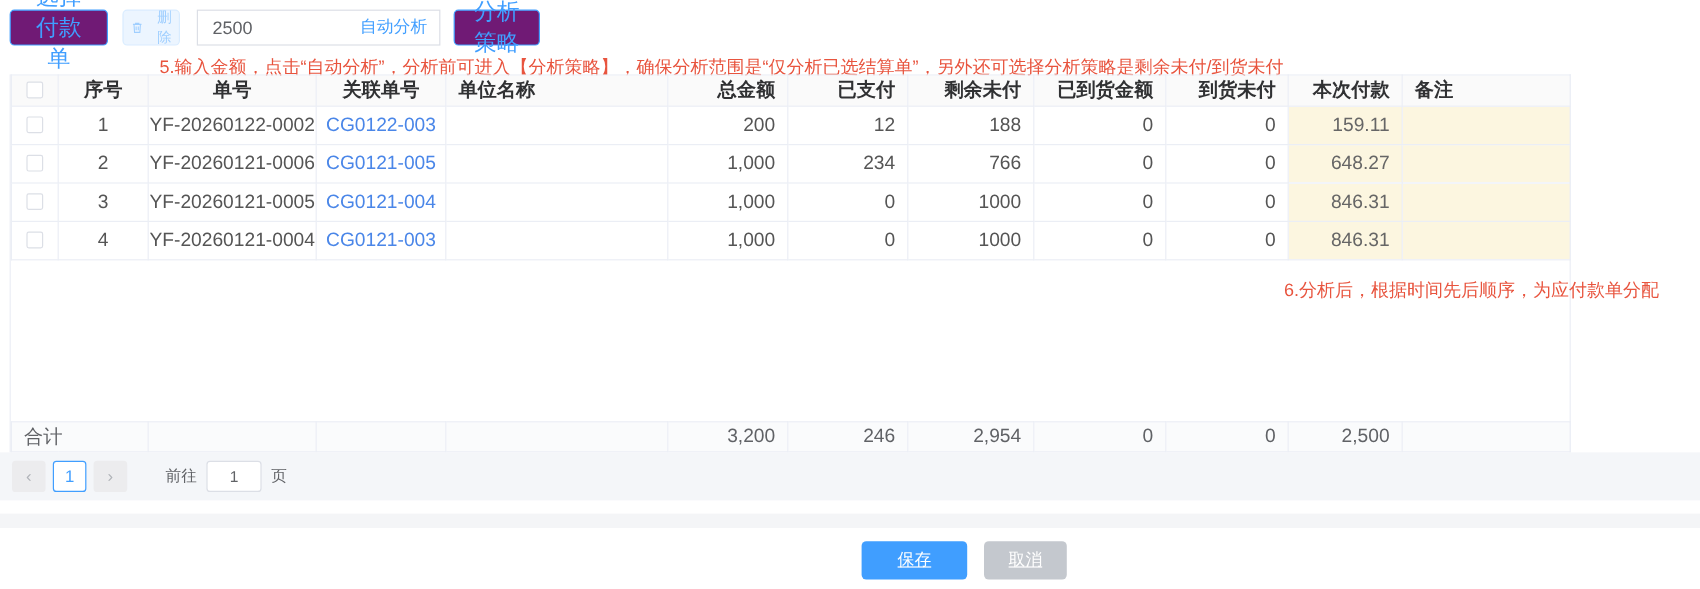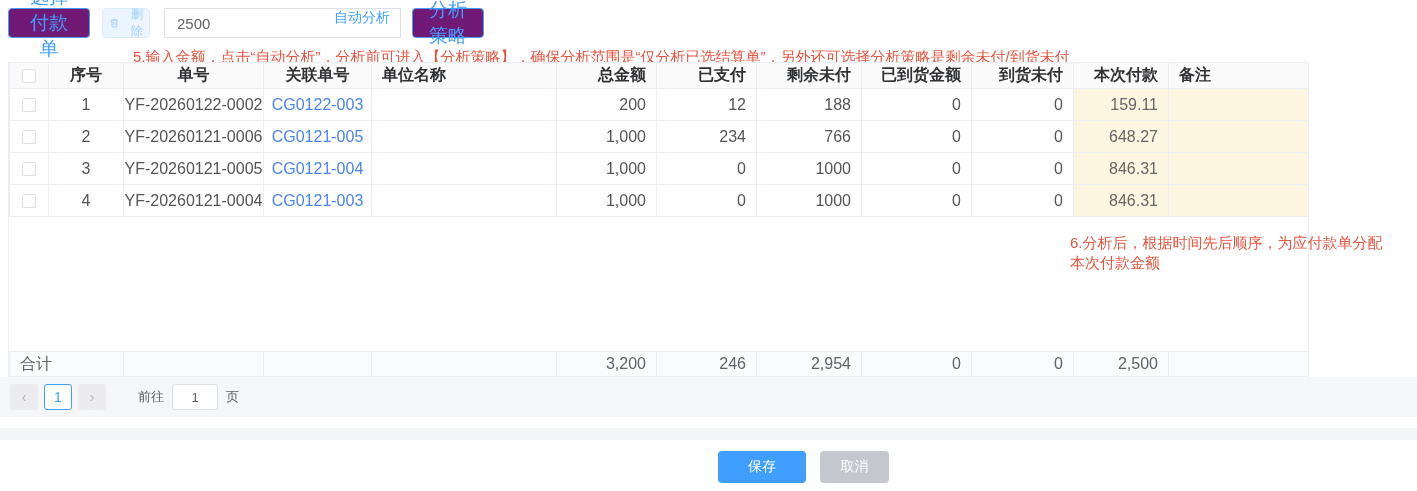--- a/index.html
+++ b/index.html
@@ -10,23 +10,23 @@
   
   .toolbar { position:absolute; left:8px; top:8px; height:30px; display:flex; align-items:center; }
   .btn { height:30px; border-radius:4px; font-size:19px; cursor:pointer; background:#701a75;
          display:inline-flex; align-items:center; justify-content:center; padding:0 12px; }
   .btn-outline { border:1px solid var(--accent,#409eff); color:var(--accent,#409eff); }
   .btn-select { width:82px; }
   .btn-delete { width:48px; margin-left:12px; padding:0 6px;
                 background:var(--delete_bg,#ecf5ff); border:1px solid var(--delete_border,#d9ecff);
                 color:var(--delete_text,#a0cfff); font-size:12px;text-align:right; }
   .btn-delete svg { width:12px; height:12px; margin-right:2px; }
-  .amount-box { position:relative; margin-left:14px; width:237px; height:30px;
+  .amount-box { position:relative; margin-left:14px; width:203px; height:30px;
                 border:1px solid #dcdfe6; border-radius:0; background:#fff;
-                display:flex; }
+                display:flex; align-items:center; }
   .amount-box input { border:none; outline:none; width:120px; padding:0 0 0 12px;
                       font-size:15px; color:#606266; background:transparent;
                       font-family:"Liberation Sans","DejaVu Sans",sans-serif; }
   .amount-suffix { position:absolute; right:10px; color:var(--accent,#409eff); font-size:14px;
                    cursor:pointer; text-decoration:none; }
   .btn-strategy { margin-left:11px; width:72px; padding:0 8px; }
 
   
   .note { color:var(--red,#e8543e); font-size:15px; line-height:20px; position:absolute; white-space:nowrap; }
   .note5 { left:133px; top:47px; }
@@ -64,21 +64,21 @@
   .pg-goto { margin-left:26px; color:#606266; font-size:13px; }
   .pg-input { width:46px; height:26px; margin:0 8px; border:1px solid #dcdfe6; border-radius:3px;
               text-align:center; font-size:13px; color:#606266; outline:none;
               font-family:"Liberation Sans","DejaVu Sans",sans-serif; }
   .pg-unit { color:#606266; font-size:13px; }
 
   
   .divider-strip { position:absolute; left:0; top:428px; width:1417px; height:12px;
                    background:var(--strip_bg,#f4f5f7); }
   .footer-btn { position:absolute; top:451px; height:32px; border:none; border-radius:4px;
-                font-size:14px; color:#fff; cursor:pointer; }
+                font-size:14px; color:#fff; cursor:pointer;text-decoration:underline; }
   .btn-save { left:718px; width:88px; background:var(--accent,#409eff); }
   .btn-cancel { left:820px; width:69px; background:var(--cancel_bg,#c4c8ce); }
 </style>
 </head>
 <body>
 
 <div class="screen">
 
   <div class="toolbar">
     <button class="btn btn-outline btn-select">选择付款单</button>
@@ -219,21 +219,20 @@
           <td class="r">2,500</td>
           <td></td>
         </tr>
       </tbody>
         </table>
     </div>
   </div>
 
   <div class="note note6">
     <div>6.分析后，根据时间先后顺序，为应付款单分配</div>
-    <div>本次付款金额</div>
   </div>
 
   <div class="pagination">
     <button class="pg-btn">‹</button>
     <button class="pg-btn pg-page">1</button>
     <button class="pg-btn">›</button>
     <span class="pg-goto">前往</span>
     <input class="pg-input" type="text" value="1" style="">
     <span class="pg-unit">页</span>
   </div>

